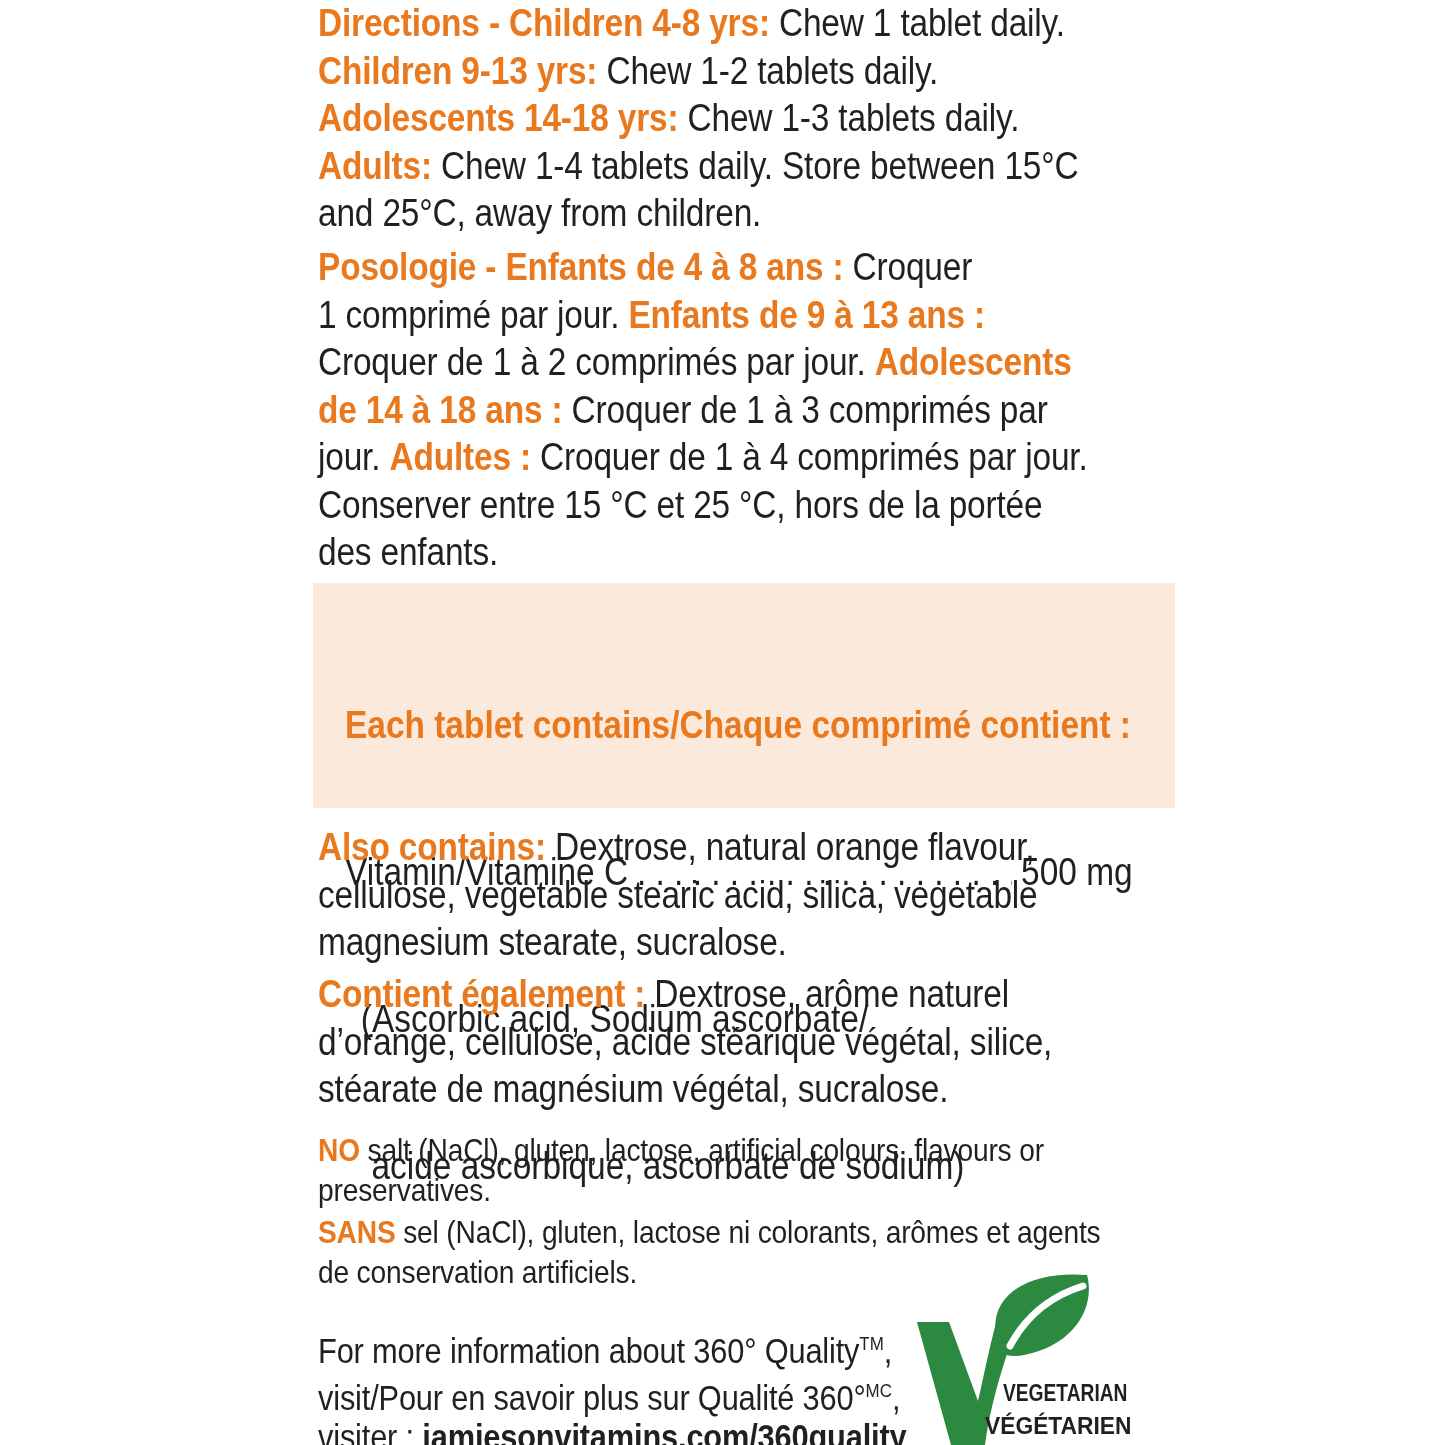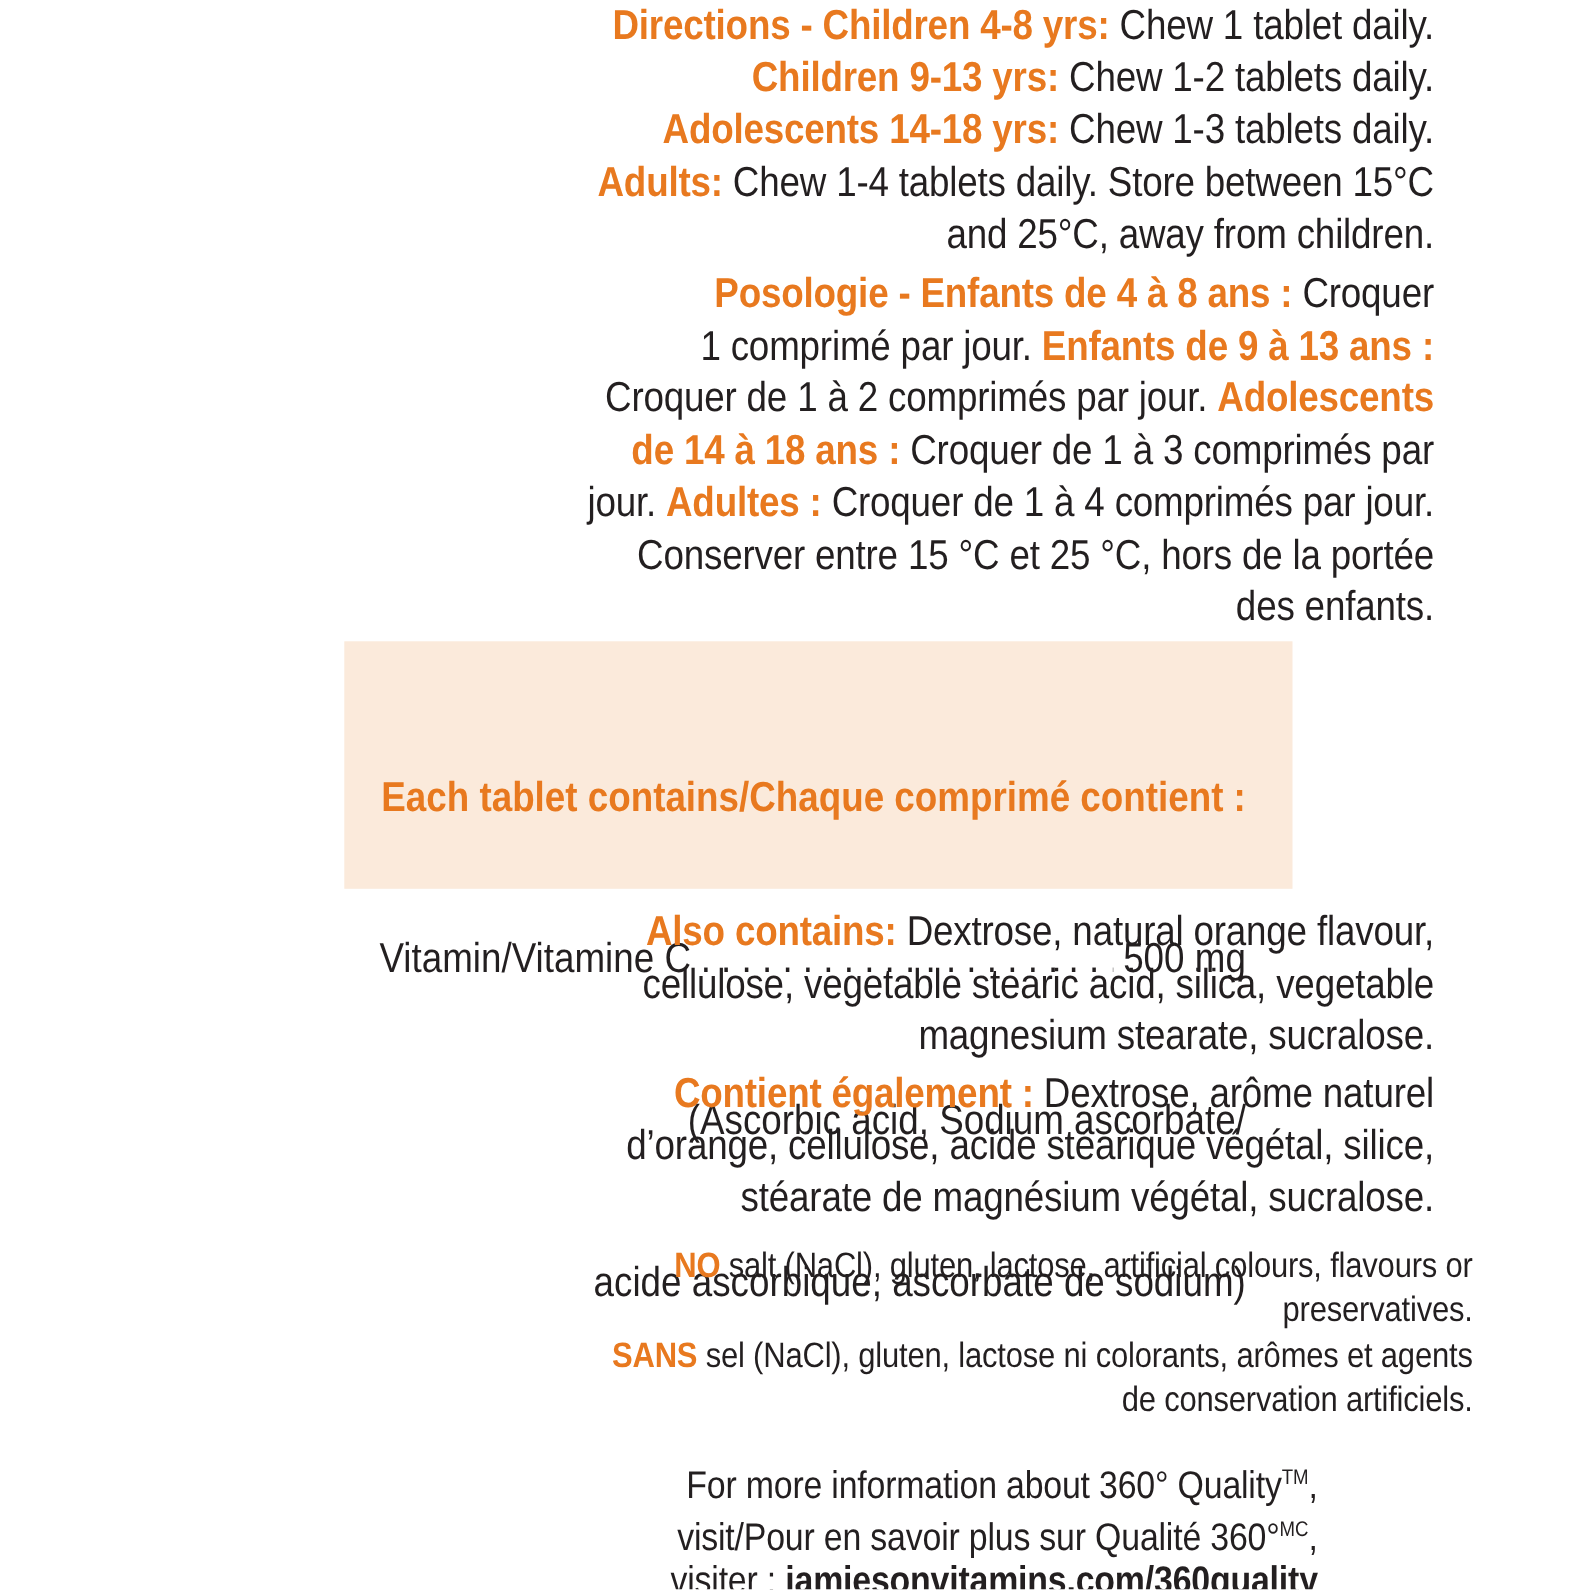--- a/index.html
+++ b/index.html
@@ -10,21 +10,20 @@
     --white:#ffffff;
   }
   html,body{margin:0;padding:0;background:var(--white);}
   #canvas{
     position:relative;
     width:1445px;height:1445px;
     background:var(--white);
     overflow:hidden;
     font-family:"Liberation Sans","DejaVu Sans",sans-serif;
     color:var(--ink);
-    text-align:right;
   }
   
   .sx{transform:scaleX(0.88);transform-origin:left top;}
   .para{
     position:absolute;left:318px;
     white-space:pre-wrap;
     font-size:38px;line-height:47.5px;
     letter-spacing:-0.2px;
   }
   .small{font-size:32px;line-height:40px;}
@@ -112,14 +111,23 @@
   <div class="para small sx" id="no-para"><span class="s-hl">NO</span><span class="s-n"> salt (NaCl), gluten, lactose, artificial colours, flavours or
 preservatives.</span></div>
 
   <div class="para small sx" id="sans-para"><span class="s-hl">SANS</span><span class="s-n"> sel (NaCl), gluten, lactose ni colorants, arômes et agents
 de conservation artificiels.</span></div>
 
   <div class="para foot sx" id="footer-para"><span class="s-n">For more information about 360° Quality</span><sup class="s-sup">TM</sup><span class="s-n">,
 visit/Pour en savoir plus sur Qualité 360°</span><sup class="s-sup">MC</sup><span class="s-n">,
 visiter : </span><span class="s-b">jamiesonvitamins.com/360quality</span></div>
 
+  <div id="veg-logo">
+    <svg class="veg-svg" width="185" height="173" viewBox="0 0 185 173" aria-hidden="true">
+      <path class="veg-v" d="M2,50 L34,50 L63,129 C70,99 76,66 85,38 L102,53 C91,84 76,128 70,173 L36,173 Z"></path>
+      <path class="veg-leaf" d="M86,80 C64,28 108,-2 172,3 C181,36 158,74 109,83 C99,85 90,84 86,80 Z"></path>
+      <path class="veg-vein" d="M95,74 C112,42 139,23 168,14"></path>
+    </svg>
+    <div class="veg-label" id="veg-label-en">VEGETARIAN</div>
+    <div class="veg-label" id="veg-label-fr">VÉGÉTARIEN</div>
+  </div>
 
 </div>
 
 </body></html>

